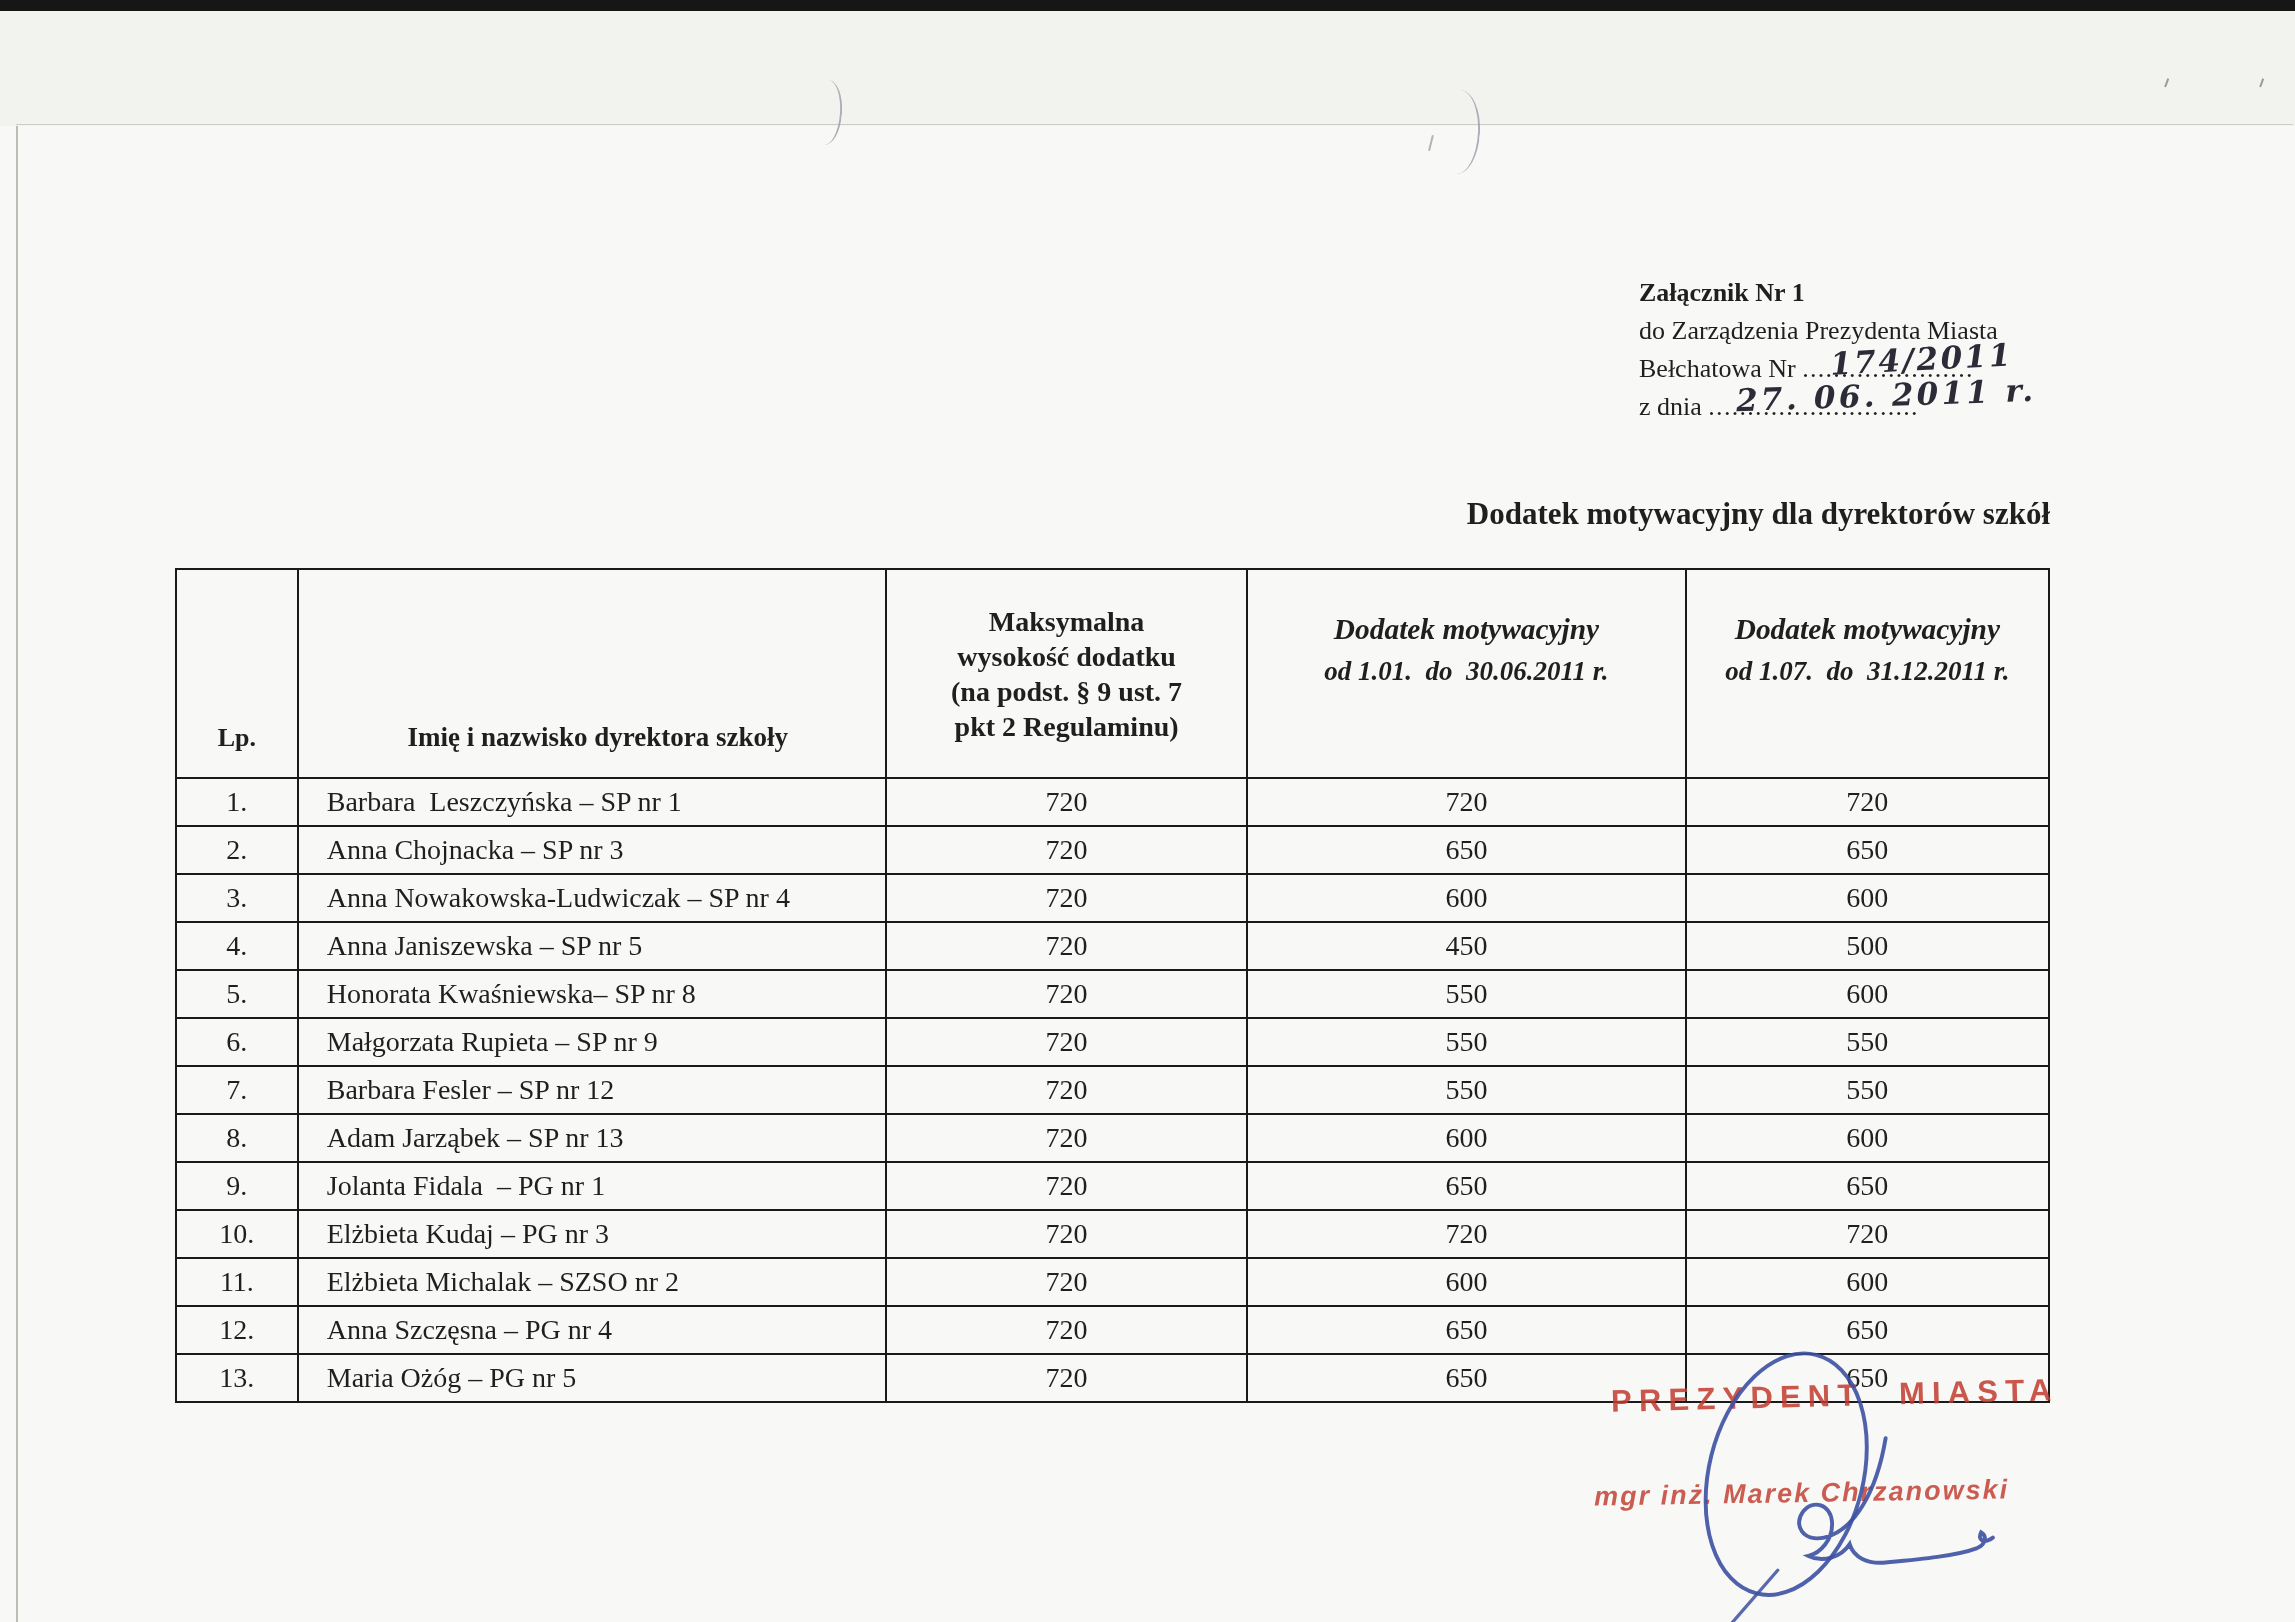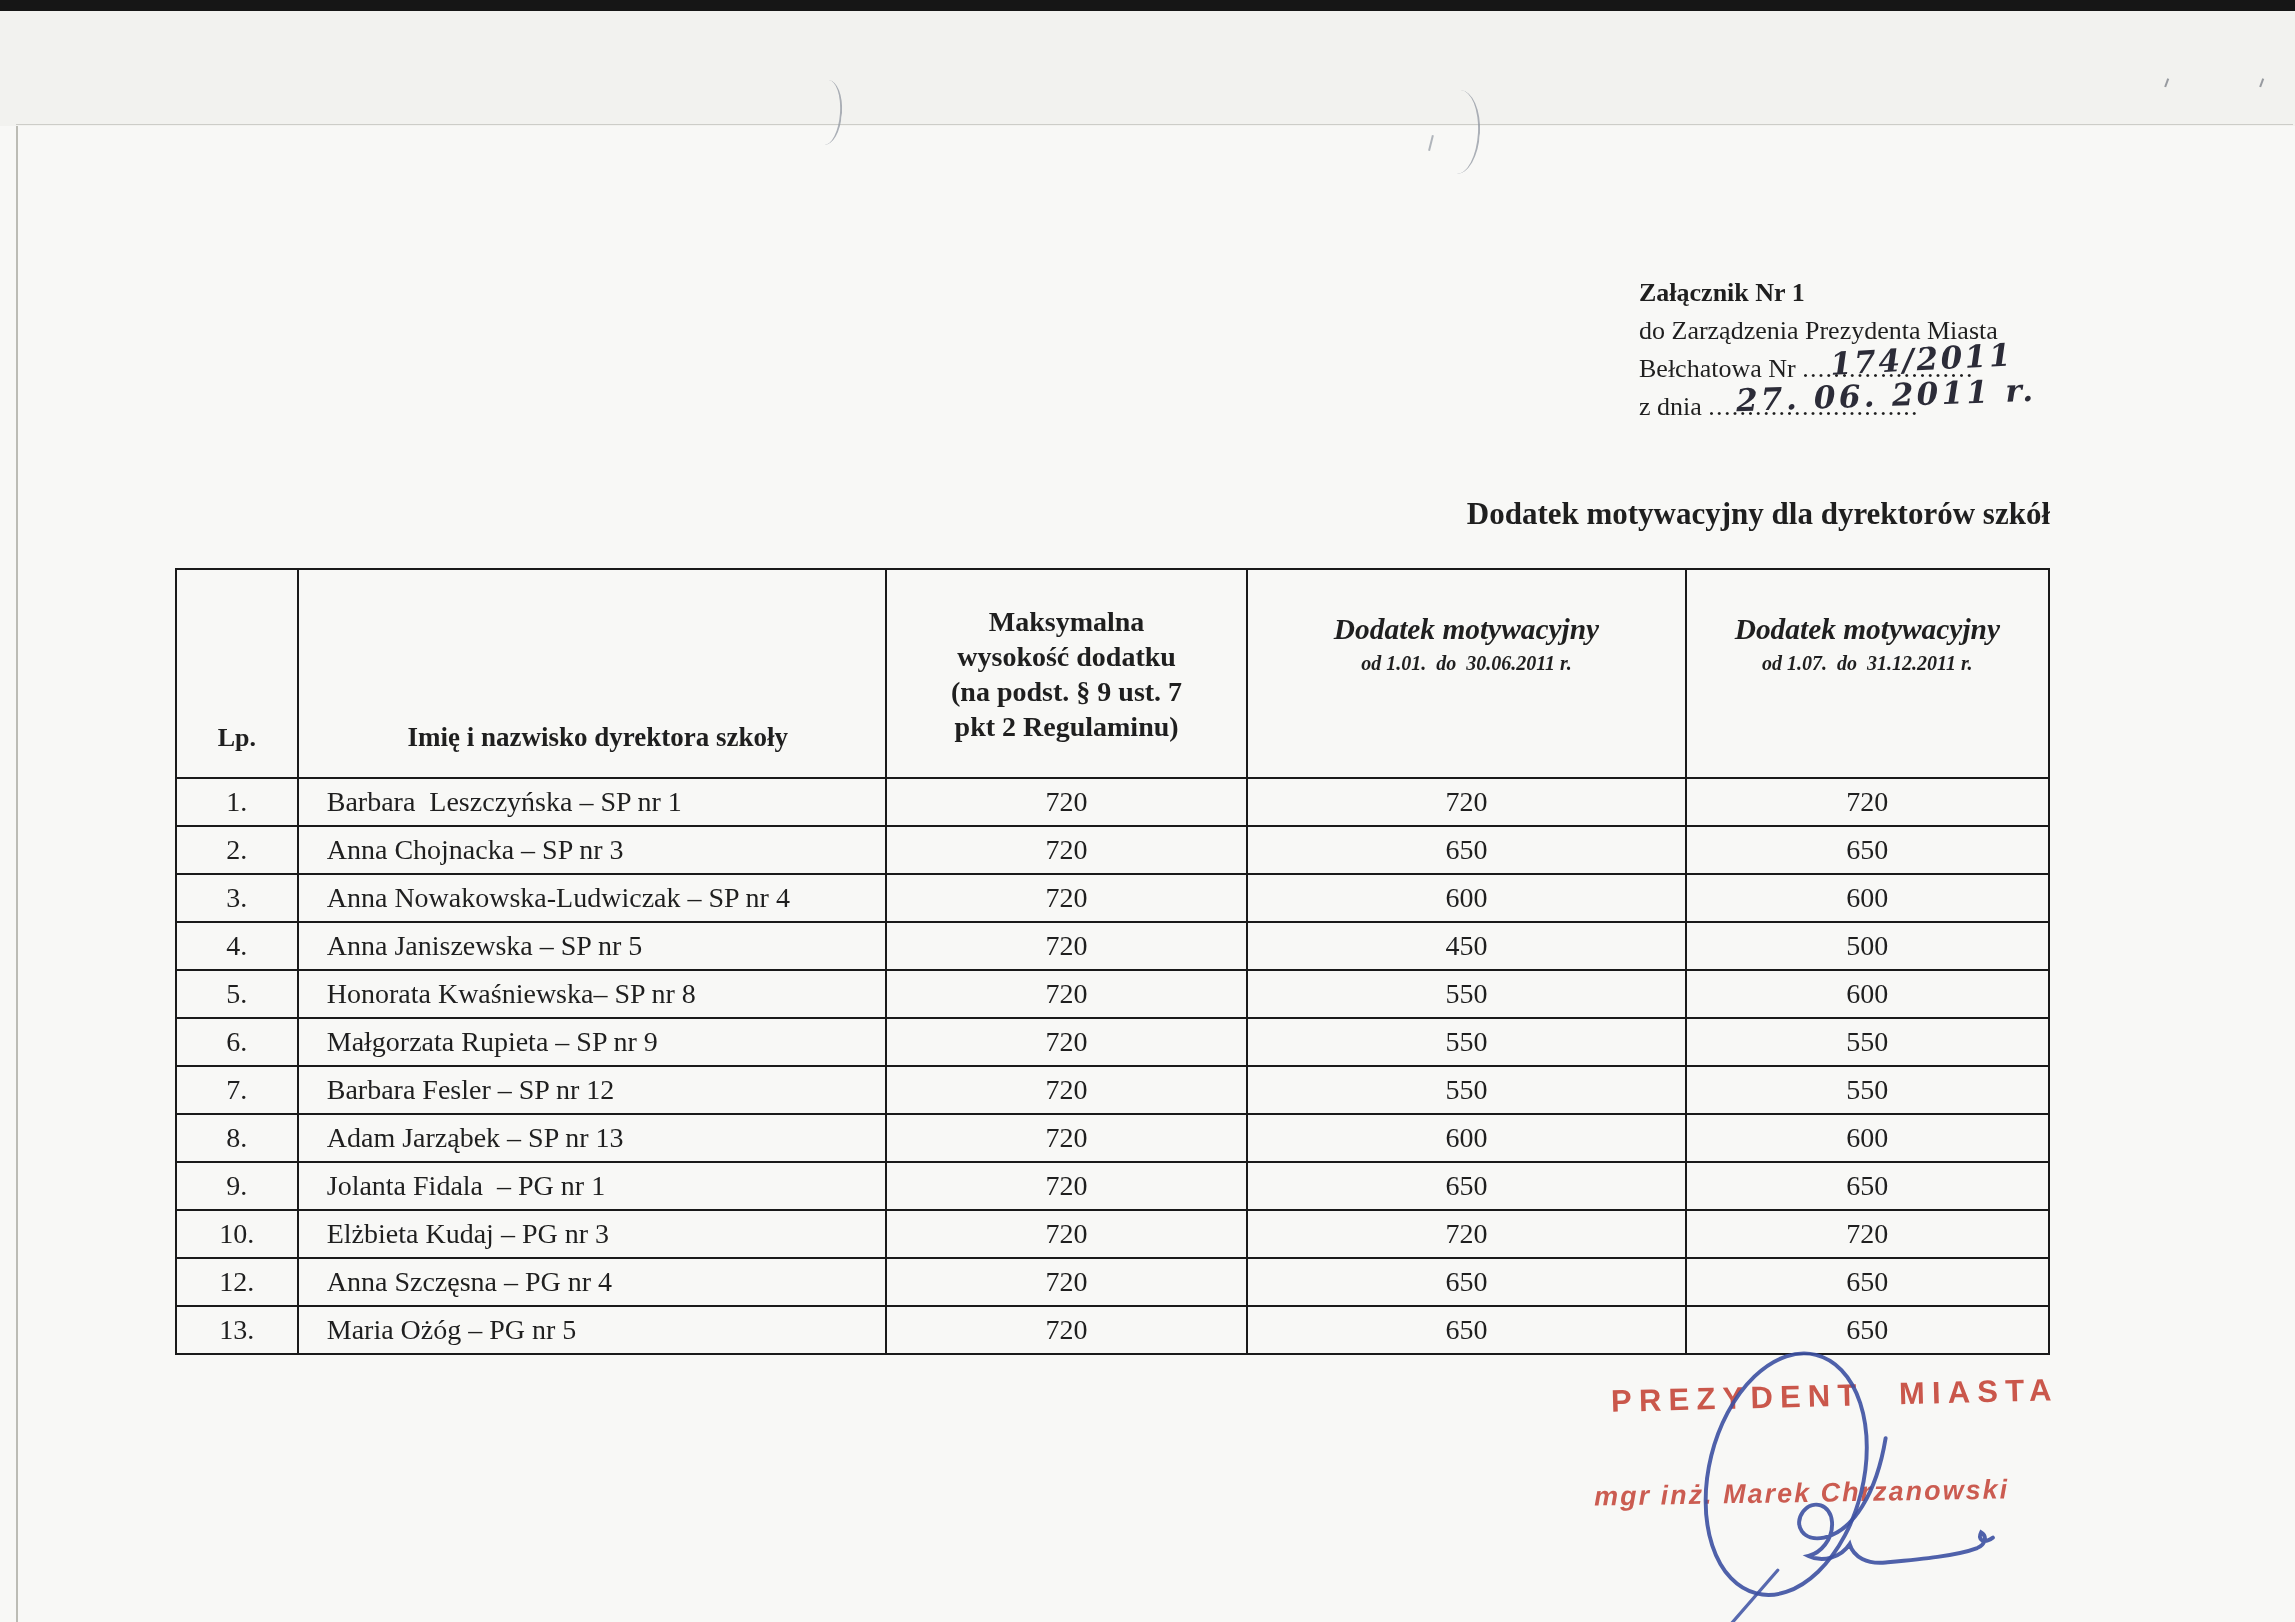--- a/index.html
+++ b/index.html
@@ -47,21 +47,21 @@
   table,td,th{border:2px solid #1a1a1a;}
   table{border-width:2.6px;}
   th{font-weight:bold;}
   .hdr-row th{height:165px;vertical-align:middle;}
   th.h-lp,th.h-name{vertical-align:bottom;padding-bottom:24px;}
   th.h-lp{font-size:26px;}
   th.h-name{font-size:27px;text-align:center;padding-left:13px;}
   th.h-max{font-size:28px;line-height:35px;}
   th.h-period{vertical-align:top;padding-top:41px;font-style:italic;}
   .hdr-title{font-size:29.4px;line-height:37px;}
-  .hdr-dates{font-size:20px;line-height:30px;white-space:pre;}
+  .hdr-dates{font-size:27px;line-height:30px;white-space:pre;margin-top:8px;}
   td{height:44px;font-size:28px;}
   td.lp{text-align:center;}
   td.name{text-align:left;padding-left:28px;white-space:pre;}
   td.num{text-align:center;}
 
   
   .stamp-line1{
     position:absolute;left:1611px;top:1378px;
     font-family:"Liberation Sans", sans-serif;font-weight:bold;
     font-size:31px;letter-spacing:7.2px;word-spacing:19.6px;
@@ -206,20 +206,27 @@
   </tr>
 
   <tr>
     <td class="lp">10.</td>
     <td class="name">Elżbieta Kudaj – PG nr 3</td>
     <td class="num">720</td>
     <td class="num">720</td>
     <td class="num">720</td>
   </tr>
 
+  <tr>
+    <td class="lp">11.</td>
+    <td class="name">Elżbieta Michalak – SZSO nr 2</td>
+    <td class="num">720</td>
+    <td class="num">600</td>
+    <td class="num">600</td>
+  </tr>
 
   <tr>
     <td class="lp">12.</td>
     <td class="name">Anna Szczęsna – PG nr 4</td>
     <td class="num">720</td>
     <td class="num">650</td>
     <td class="num">650</td>
   </tr>
 
   <tr>

